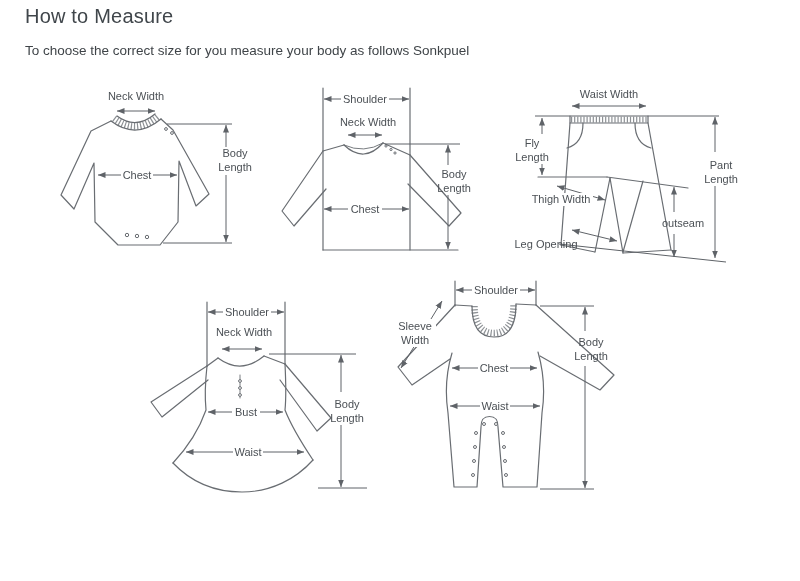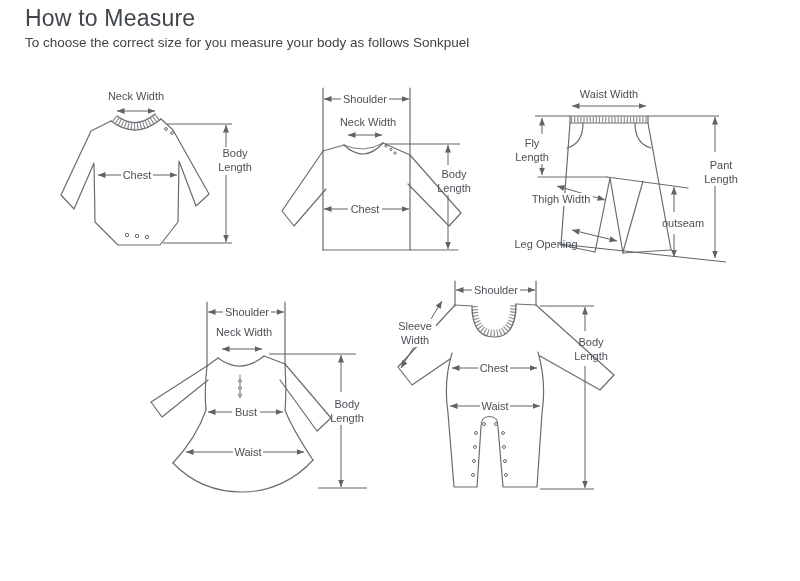--- a/index.html
+++ b/index.html
@@ -2,24 +2,24 @@
 <html><head>
 <meta charset="utf-8">
 <style>
   html,body{margin:0;padding:0;background:#ffffff;}
   .stage{
     position:relative;width:800px;height:581px;background:#ffffff;overflow:hidden;
     font-family:"Liberation Sans",sans-serif;
   }
   .page-title{
     position:absolute;left:25px;top:5px;margin:0;
-    font-size:23px;font-weight:400;color:#40464b;letter-spacing:.2px;
+    font-size:20px;font-weight:400;color:#40464b;letter-spacing:.2px;
   }
   .page-subtitle{
-    position:absolute;left:25px;top:35px;margin:0;
+    position:absolute;left:25px;top:43px;margin:0;
     font-size:13.5px;font-weight:400;color:#3f4448;
   }
   .footer-note{
     position:absolute;left:0;top:523px;width:100%;margin:0;text-align:center;
     font-size:13px;color:#54585d;
   }
   svg.diagram{position:absolute;overflow:visible;}
   svg .outline{stroke:#696d72;fill:none;stroke-width:1.2;stroke-linecap:round;stroke-linejoin:round;}
   svg .thin{stroke-width:0.9;}
   svg .dim{stroke:#5f6368;fill:none;stroke-width:1;}

